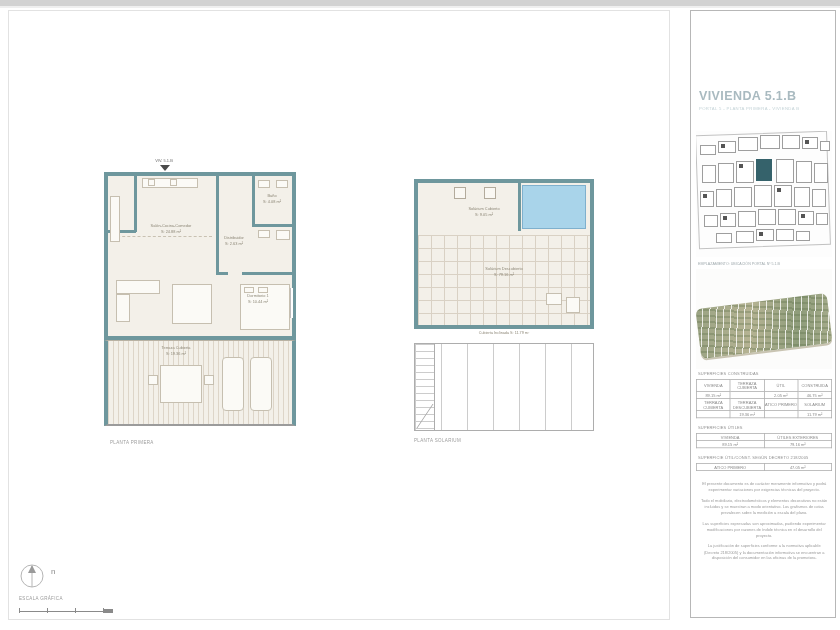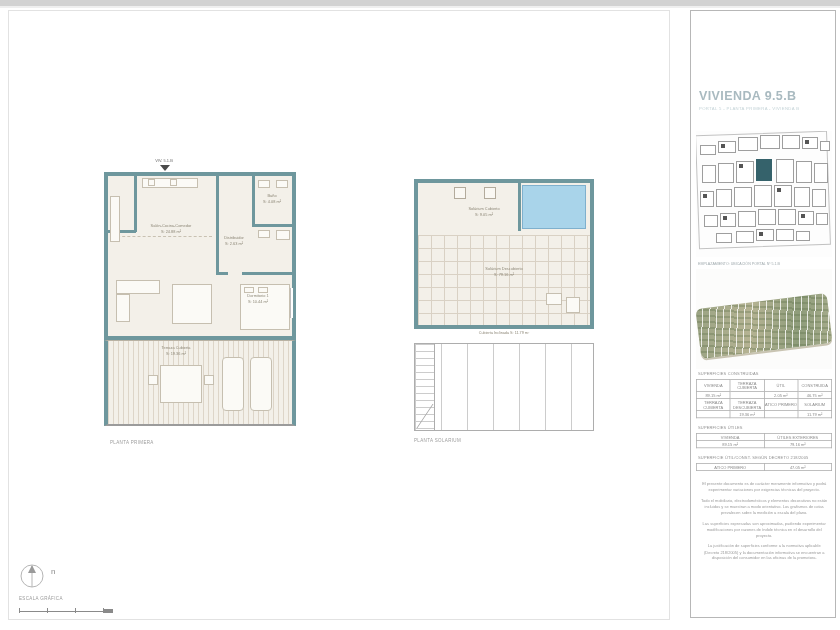--- a/index.html
+++ b/index.html
@@ -202,21 +202,21 @@
         <div class="sb sbe"></div>
         <div class="tick" style="left:0"></div>
         <div class="tick" style="left:28px"></div>
         <div class="tick" style="left:56px"></div>
         <div class="tick" style="left:84px"></div>
       </div>
     </div>
   </div>
 
   <div class="panel">
-    <div class="ptitle">VIVIENDA 9.5.B</div>
+    <div class="ptitle">VIVIENDA 5.1.B</div>
     <div class="psub">PORTAL 5 - PLANTA PRIMERA - VIVIENDA B</div>
 
     <div class="siteplan">
       <div class="sp-bound"></div>
     <div class="spb" style="left: 4px; top: 14px; width: 16px; height: 10px;"></div>
         <div class="spb dot" style="left: 22px; top: 10px; width: 18px; height: 12px;"></div>
         <div class="spb" style="left: 42px; top: 6px; width: 20px; height: 14px;"></div>
         <div class="spb" style="left: 64px; top: 4px; width: 20px; height: 14px;"></div>
         <div class="spb" style="left: 86px; top: 4px; width: 18px; height: 14px;"></div>
         <div class="spb dot" style="left: 106px; top: 6px; width: 16px; height: 12px;"></div>

